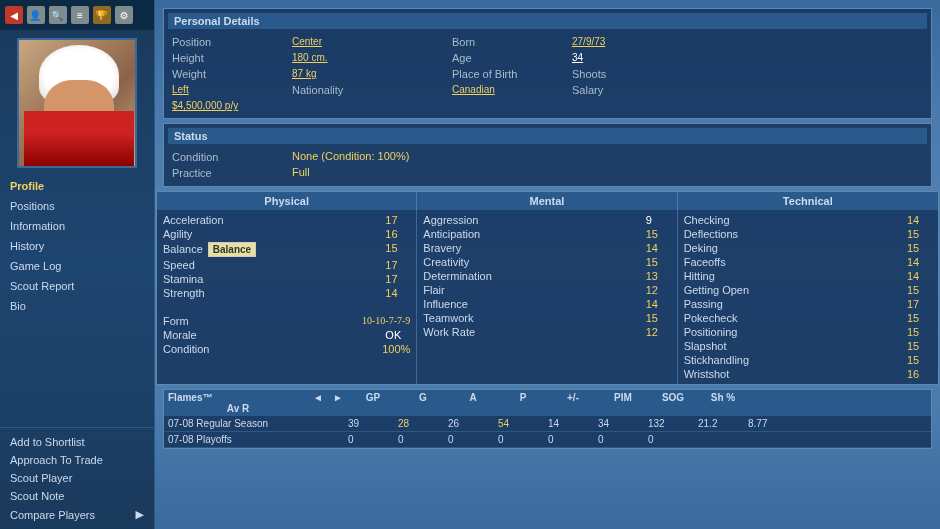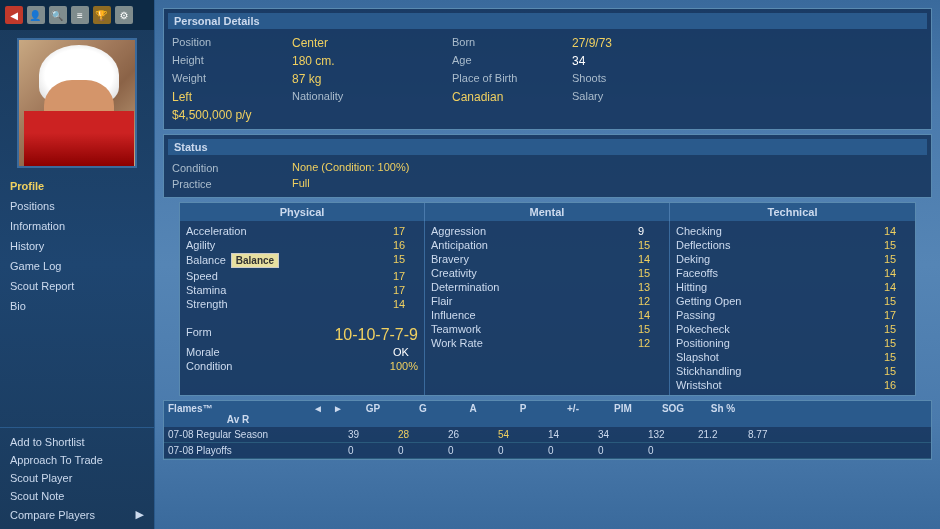--- a/index.html
+++ b/index.html
@@ -151,22 +151,23 @@
     }
 
     .detail-label {
       color: #aabccc;
       font-size: 11px;
       padding: 1px 0;
     }
 
     .detail-value {
       color: #f0d060;
-      font-size: 12px;
+      font-size: 10px;
       padding: 1px 0;
+      text-decoration: underline;
     }
 
     .detail-value.white {
       color: #ffffff;
     }
 
     
     .status-section {
       background: rgba(20, 50, 90, 0.85);
       margin: 4px 8px;
@@ -182,21 +183,21 @@
     }
 
     .status-value {
       color: #f0d060;
       font-size: 11px;
     }
 
     
     .attributes-section {
       background: rgba(20, 50, 90, 0.85);
-      margin: 4px 24px;
+      margin: 4px 1px;
       border: 1px solid #5a8ab0;
     }
 
     .attributes-header-row {
       display: grid;
       grid-template-columns: 1fr 1fr 1fr;
       background: #2a5a8c;
     }
 
     .attr-col-header {
@@ -416,21 +417,21 @@
         </div>
         <div class="attr-row">
           <span class="attr-name">Strength</span>
           <span class="attr-value">14</span>
         </div>
         <div class="attr-row">
             <span class="attr-name">&nbsp;</span>
           </div>
         <div class="attr-row">
           <span class="attr-name">Form</span>
-          <span class="attr-value" style="color:#f0d060;font-size:16px;">10-10-7-7-9</span>
+          <span class="attr-value" style="color:#f0d060;font-size:10px;font-family:Liberation Serif, serif;">10-10-7-7-9</span>
         </div>
         <div class="attr-row">
           <span class="attr-name">Morale</span>
           <span class="attr-value white">OK</span>
         </div>
         <div class="attr-row">
           <span class="attr-name">Condition</span>
           <span class="attr-value">100%</span>
         </div>
       </div>

